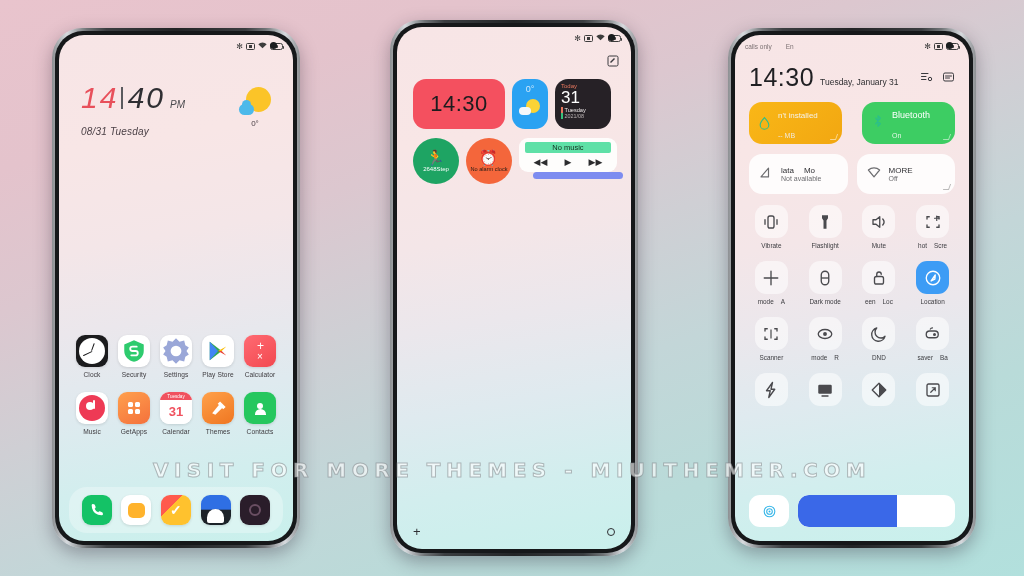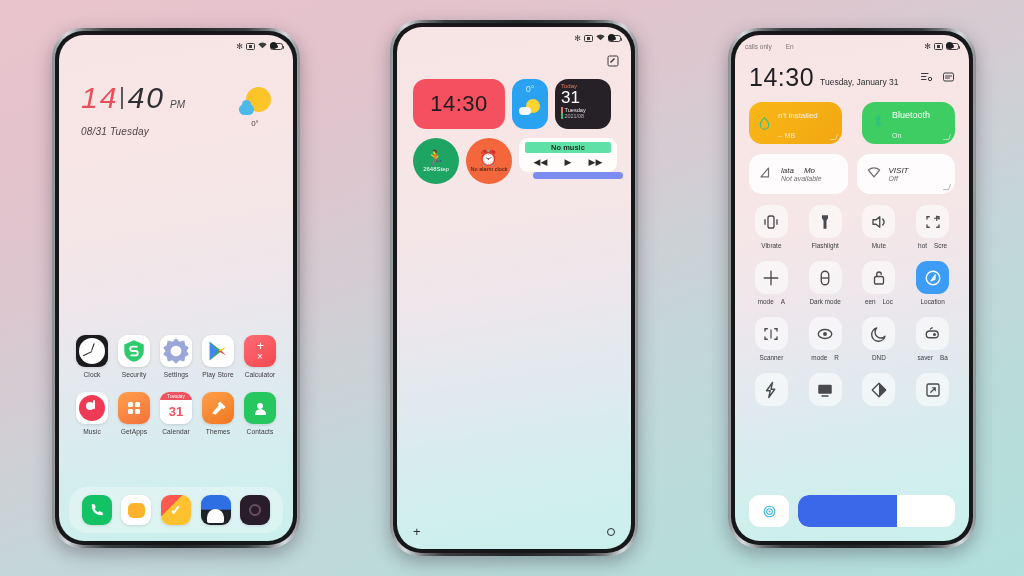--- a/index.html
+++ b/index.html
@@ -228,21 +228,21 @@
     display: flex; flex-direction: column; align-items: center; justify-content: center;
     color: #2a2118;
   }
   .w-alarm .ac { font-size: 15px; line-height: 15px; }
   .w-alarm .al { font-size: 5.6px; margin-top: 1px; white-space: nowrap; color:#241c16; }
   .w-music {
     flex: 1; background: #fefdfc; border-radius: 9px;
     padding: 4px 6px 5px; position: relative; min-width: 0;
   }
   .w-music .title {
-    background: #5fe0a7; color: #14301f; font-size: 7.5px; font-weight: bold;
+    background: #5fe0a7; color: #14301f; font-size: 7.5px; font-weight: normal;
     text-align: center; border-radius: 2px; padding: 1px 2px;
   }
   .w-music .ctrls { display:flex; justify-content: space-around; align-items:center; margin-top: 4px; color:#2c2c2e; font-size: 9px; }
   .w-music .prog { position:absolute; left: 14px; right: -6px; bottom: -7px; height: 7px; background:#7d8cf0; border-radius: 4px; }
 
   .p2-bottom { position: absolute; left: 0; right: 0; bottom: 12px; padding: 0 16px;
                display: flex; justify-content: space-between; align-items: center; }
   .p2-bottom .plus { font-size: 13px; color: #2f2f33; line-height: 10px; }
   .p2-bottom .circ { width: 8px; height: 8px; border-radius: 50%; border: 1.3px solid #2f2f33; }
 
@@ -272,21 +272,21 @@
   .cc-card .t2 { font-size: 7px; color: #efe8da; }
   .cc-card .t2.w { color: #e4f7e6; }
   .cc-card .corner { position:absolute; right:5px; bottom:4px; width:6px; height:6px;
      border-right: 1.2px solid rgba(255,255,255,.65); border-bottom:1.2px solid rgba(255,255,255,.65);
      transform: skewX(-20deg); opacity:.8; }
   .drop { width: 13px; height: 16px; position: relative; flex: none; }
   .drop svg { width: 13px; height: 16px; }
   .bts { flex: none; }
   .bts svg { width: 14px; height: 16px; }
 
-  .cc-mid { position: absolute; left: 14px; right: 14px; top: 119px; display: flex; gap: 9px; font-style: italic; }
+  .cc-mid { position: absolute; left: 14px; right: 14px; top: 119px; display: flex; gap: 9px; }
   .cc-wcard {
     flex: 1; border-radius: 13px; background: rgba(255,255,255,0.86);
     height: 40px; display: flex; align-items: center; gap: 7px; padding: 0 9px;
     position: relative;
   }
   .cc-wcard .t1 { font-size: 8px; color: #2f2f33; }
   .cc-wcard .t2 { font-size: 7px; color: #6d6d70; }
   .cc-wcard .corner { position:absolute; right:5px; bottom:4px; width:6px; height:6px;
      border-right: 1.2px solid rgba(120,120,120,.5); border-bottom:1.2px solid rgba(120,120,120,.5);
      transform: skewX(-20deg); }
@@ -664,21 +664,21 @@
               <span class="t2" style="display:block">Not available</span>
             </span>
           </div>
           <div class="cc-wcard">
             <span>
               <svg viewBox="0 0 24 24">
                   <path d="M3 8 A14 14 0 0 1 21 8 L12 19 Z" fill="none" stroke="#6d6d70" stroke-width="1.9" stroke-linejoin="round"></path>
                 </svg>
             </span>
             <span>
-              <span class="t1" style="display:block">VISIT</span>
+              <span class="t1" style="display:block">MORE</span>
               <span class="t2" style="display:block">Off</span>
             </span>
             <span class="corner"></span>
           </div>
         </div>
 
         <div class="cc-grid">
 
           <div class="tg">
             <div class="bx">
@@ -863,13 +863,14 @@
           </div>
           <div class="slider">
               <i id="bright-fill" style="width: 63%;"></i>
             </div>
         </div>
 
       </div>
     </div>
   </div>
 
+  <div class="watermark">VISIT FOR MORE THEMES - MIUITHEMER.COM</div>
 </div>
 
 </body></html>

